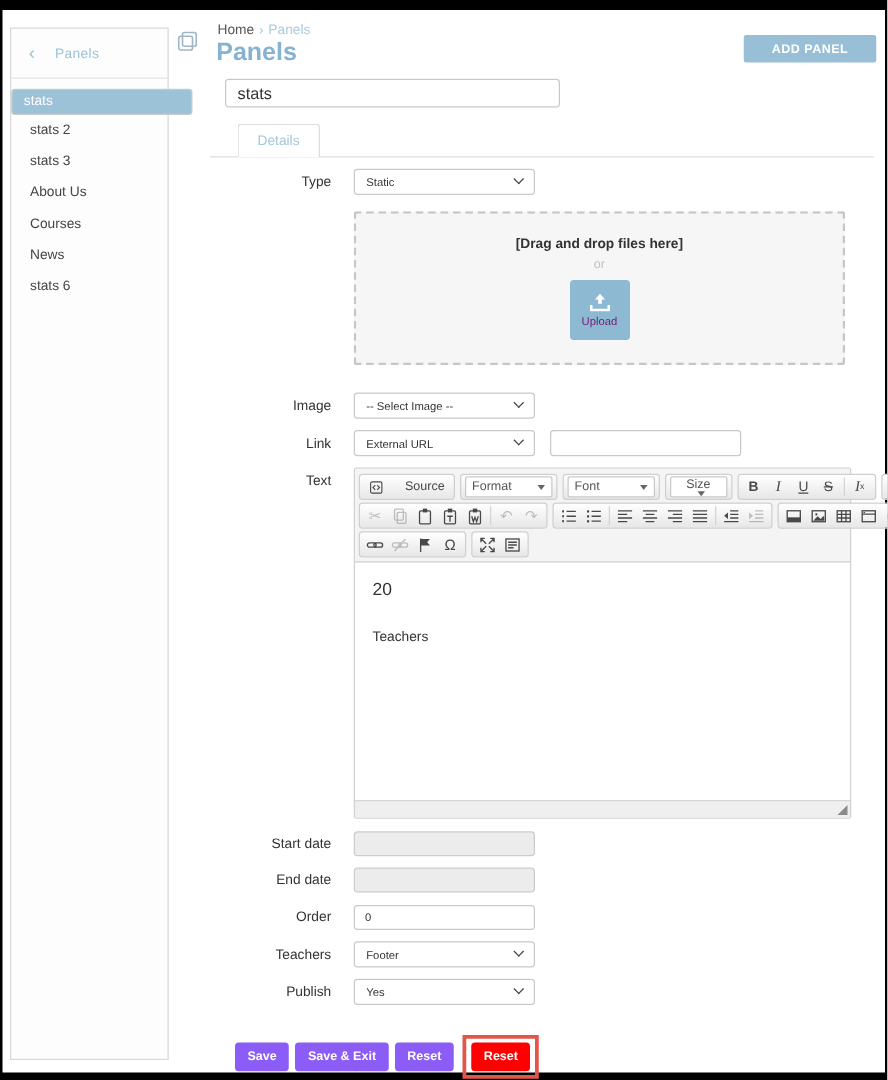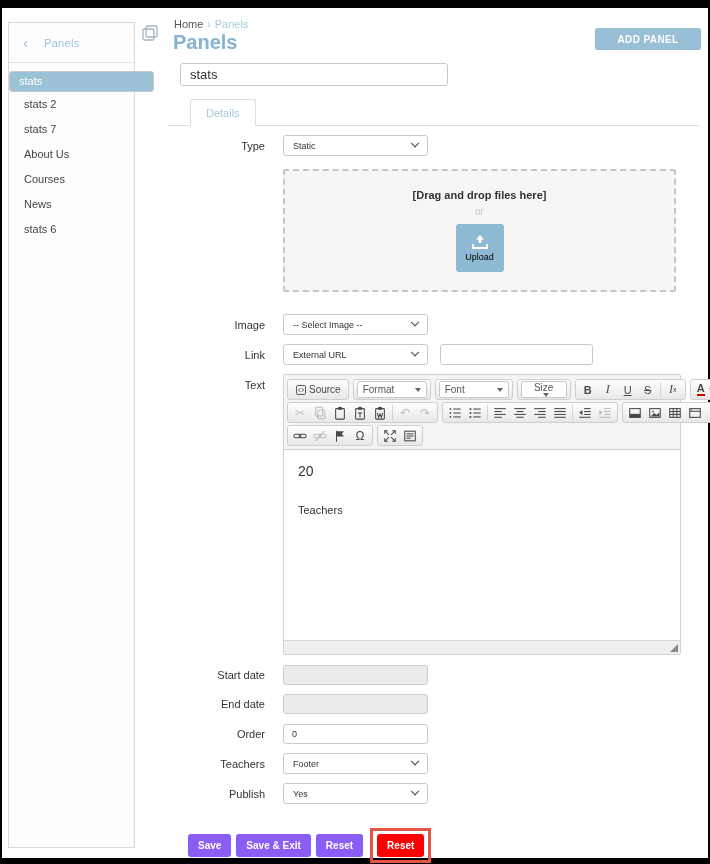--- a/index.html
+++ b/index.html
@@ -53,42 +53,42 @@
   .tinput { width:153px; height:21px; border:1px solid #c9c9c9; border-radius:3px; font-size:9px;
             color:#333; padding:0 8px; font-family:inherit; }
   .tinput:disabled { background:#ececec; border-color:#ccc; }
 
   
   .dropzone { margin-left:91px; width:393px; height:123px; background:#f6f6f6;
               border:2px dashed #c6c6c6; border-radius:2px; text-align:center; padding-top:18px; cursor:pointer; }
   .dz-title { font-size:11px; font-weight:bold; color:#333; }
   .dz-or { font-size:10px; color:#c2c2c2; margin-top:5px; }
   .upload-btn { margin-top:7px; width:48px; height:48px; background:#8db9d2; border:none; border-radius:3px;
-                color:#000000; font-family:inherit; cursor:pointer; display:inline-flex; flex-direction:column;
+                color:#701a75; font-family:inherit; cursor:pointer; display:inline-flex; flex-direction:column;
                 align-items:center; justify-content:center; gap:2px; }
   .upload-btn svg { width:18px; height:16px; }
   .upload-btn .up-lab { font-size:9px; }
 
   
   .editor { width:398px; border:1px solid #d1d1d1; border-radius:2px; background:#fff; }
   .toolbar { background:#f4f4f4; border-bottom:1px solid #d1d1d1; padding:2px 3px 3px; }
   .tb-row { display:flex; flex-wrap:nowrap; margin-top:2px; }
   .tb-group { display:inline-flex; align-items:center; border:1px solid #cfcfcf; border-radius:3px;
               background:linear-gradient(#ffffff,#e7e7e7); padding:1px 2px; margin-right:4px; height:21px; }
   .tb-btn { width:20px; height:17px; display:inline-flex; align-items:center; justify-content:center;
             color:#484848; cursor:pointer; border-radius:2px; font-size:11px; }
   .tb-btn.dis { opacity:.32; cursor:default; }
   .tb-btn svg { width:14px; height:14px; stroke:currentColor; fill:none; stroke-width:1.2; }
   .tb-btn svg .f { fill:currentColor; stroke:none; }
   .tb-btn .glyph { font-size:12px; line-height:1; }
   .tb-sep { width:1px; height:15px; background:#d4d4d4; margin:0 2px; }
   .tb-combo { display:inline-flex; align-items:center; justify-content:space-between; height:17px;
               border:1px solid #c9c9c9; border-radius:2px; background:#fff; padding:0 5px; margin:0 1px;
               font-size:10px; color:#555; cursor:pointer; }
-  .tb-src { display:inline-flex; align-items:center; gap:2px; padding:0 5px; height:17px;
+  .tb-src { display:inline-flex; align-items:center; gap:17px; padding:0 5px; height:17px;
             font-size:10px; color:#484848; cursor:pointer; }
   .tri { width:0; height:0; border-left:3px solid transparent; border-right:3px solid transparent;
          border-top:4px solid #666; margin-left:4px; }
   .tb-btn b, .tb-btn u, .tb-btn s { font-size:11px; }
   .tb-btn i { font-family:"Liberation Serif", serif; font-size:12px; }
   .tb-btn sub { font-size:7px; }
   .colA { font-weight:bold; border-bottom:2px solid #c00; line-height:1; font-size:11px; }
   .ed-content { height:190px; padding:13px 14px; cursor:text; overflow:hidden; }
   .ed-line-big { font-size:14px; color:#333; }
   .ed-line-small { font-size:11px; color:#333; margin-top:25px; }
@@ -113,21 +113,21 @@
 <div class="frame">
 
   <aside class="sidebar">
     <div class="sb-head">
       <span class="sb-back">‹</span>
       <span class="sb-title">Panels</span>
     </div>
     <nav class="sb-items" id="sbItems">
         <div class="sb-item sel">stats</div>
         <div class="sb-item">stats 2</div>
-        <div class="sb-item">stats 7</div>
+        <div class="sb-item">stats 3</div>
         <div class="sb-item">About Us</div>
         <div class="sb-item">Courses</div>
         <div class="sb-item">News</div>
         <div class="sb-item">stats 6</div>
       </nav>
   </aside>
 
   <span class="copy-ic">
     <svg viewBox="0 0 20 20">
         <rect x="6" y="2" width="11" height="11" rx="1.5"></rect>

